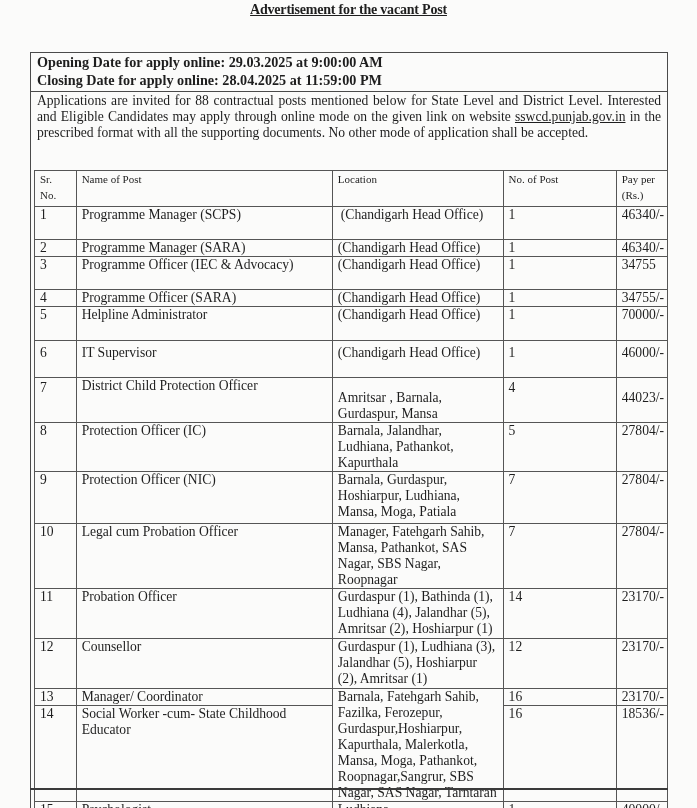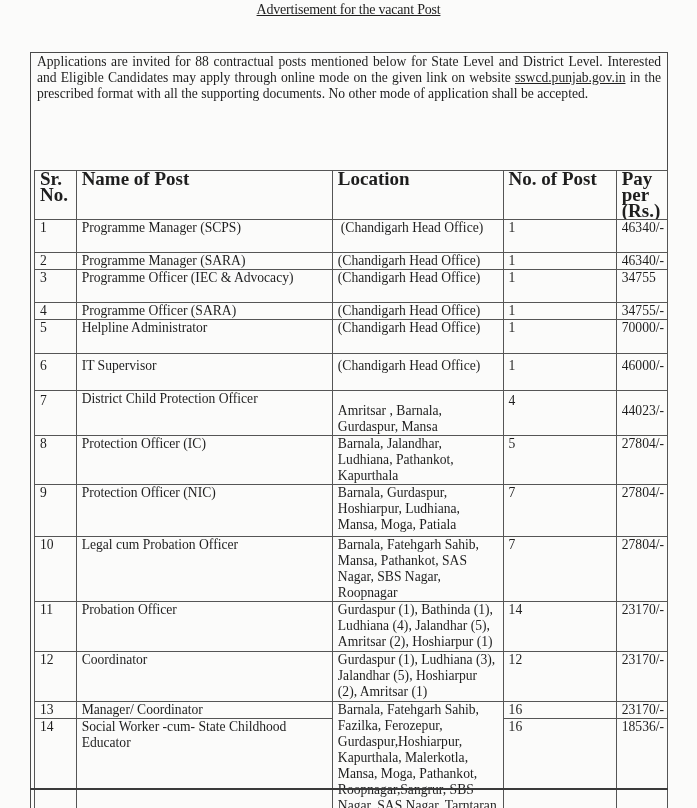--- a/index.html
+++ b/index.html
@@ -5,21 +5,21 @@
   html, body { margin: 0; padding: 0; }
   body {
     width: 697px; height: 808px; overflow: hidden;
     background: #fbfbfa;
     font-family: "Liberation Serif", "DejaVu Serif", serif;
     color: #1e1e1e;
     position: relative;
   }
   .title {
     position: absolute; left: 0; top: 2px; width: 697px; text-align: center;
-    font-weight: normal; font-size: 14px; text-decoration: underline;
+    font-weight: bold; font-size: 14px; text-decoration: underline;
     letter-spacing: -0.2px;
   }
   .outer {
     position: absolute; left: 30px; top: 52px; width: 638px; height: 770px;
     border: 1.5px solid #4a4a4a; border-bottom: none; box-sizing: border-box;
   }
   .dir-row {
     height: 16px; line-height: 16px; text-align: center; font-weight: bold;
     font-size: 14px; border-bottom: 1.5px solid #4a4a4a;
   }
@@ -33,39 +33,43 @@
   }
   .para .link { text-decoration: underline; }
   table.posts {
     position: absolute; left: 34px; top: 170px; border-collapse: collapse;
     width: 634px; table-layout: fixed; font-size: 13.6px; line-height: 16px;
   }
   table.posts td, table.posts th {
     border: 1px solid #555; vertical-align: top; padding: 0 5px; text-align: left;
     overflow: hidden;
   }
-  table.posts th { font-weight: bold; font-size: 19px; }
+  table.posts th { font-weight: normal; font-size: 11px; }
   .c-sr { width: 39px; }
   .c-name { width: 240px; }
   .c-loc { width: 160px; }
   .c-num { width: 106px; }
   .c-pay { width: 48px; }
   .justp { text-align: justify; }
   .bottom-rule {
     position: absolute; left: 30px; top: 788px; width: 638px; height: 0;
     border-top: 2px solid #3a3a3a;
   }
   .locpad { padding-left: 8px !important; }
 </style>
 </head>
 <body>
 
 <div class="title">Advertisement for the vacant Post</div>
 
 <div class="outer">
+  <div class="dates">
+    <div>Opening Date for apply online: 29.03.2025 at 9:00:00 AM</div>
+    <div>Closing Date for apply online: 28.04.2025 at 11:59:00 PM</div>
+  </div>
   <div class="para"><span>Applications are invited for 88 contractual posts mentioned below for State Level and District Level. Interested and Eligible Candidates may apply through online mode on the given link on website </span><span class="link">sswcd.punjab.gov.in</span><span> in the prescribed format with all the supporting documents. No other mode of application shall be accepted.</span></div>
 </div>
 
 <table class="posts">
   <colgroup>
     <col class="c-sr">
       <col class="c-name">
       <col class="c-loc">
       <col class="c-num">
       <col class="c-pay">
@@ -139,34 +143,34 @@
     <tr style="height:52px">
       <td>9</td>
       <td>Protection Officer (NIC)</td>
       <td class="justp">Barnala, Gurdaspur, Hoshiarpur, Ludhiana, Mansa, Moga, Patiala</td>
       <td>7</td>
       <td>27804/-</td>
     </tr>
     <tr style="height:50px">
       <td>10</td>
       <td>Legal cum Probation Officer</td>
-      <td class="justp">Barnala, Fatehgarh Sahib, Mansa, Pathankot, SAS Nagar, SBS Nagar, Roopnagar</td>
+      <td class="justp">Manager, Fatehgarh Sahib, Mansa, Pathankot, SAS Nagar, SBS Nagar, Roopnagar</td>
       <td>7</td>
       <td>27804/-</td>
     </tr>
     <tr style="height:50px">
       <td>11</td>
       <td>Probation Officer</td>
       <td class="justp">Gurdaspur (1), Bathinda (1), Ludhiana (4), Jalandhar (5), Amritsar (2), Hoshiarpur (1)</td>
       <td>14</td>
       <td>23170/-</td>
     </tr>
     <tr style="height:50px">
       <td>12</td>
-      <td>Coordinator</td>
+      <td>Counsellor</td>
       <td class="justp">Gurdaspur (1), Ludhiana (3), Jalandhar (5), Hoshiarpur (2), Amritsar (1)</td>
       <td>12</td>
       <td>23170/-</td>
     </tr>
     <tr style="height:15px">
       <td>13</td>
       <td>Manager/ Coordinator</td>
       <td rowspan="2" class="justp">Barnala, Fatehgarh Sahib, Fazilka, Ferozepur, Gurdaspur,Hoshiarpur, Kapurthala, Malerkotla, Mansa, Moga, Pathankot, Roopnagar,Sangrur, SBS Nagar, SAS Nagar, Tarntaran</td>
       <td>16</td>
       <td>23170/-</td>

